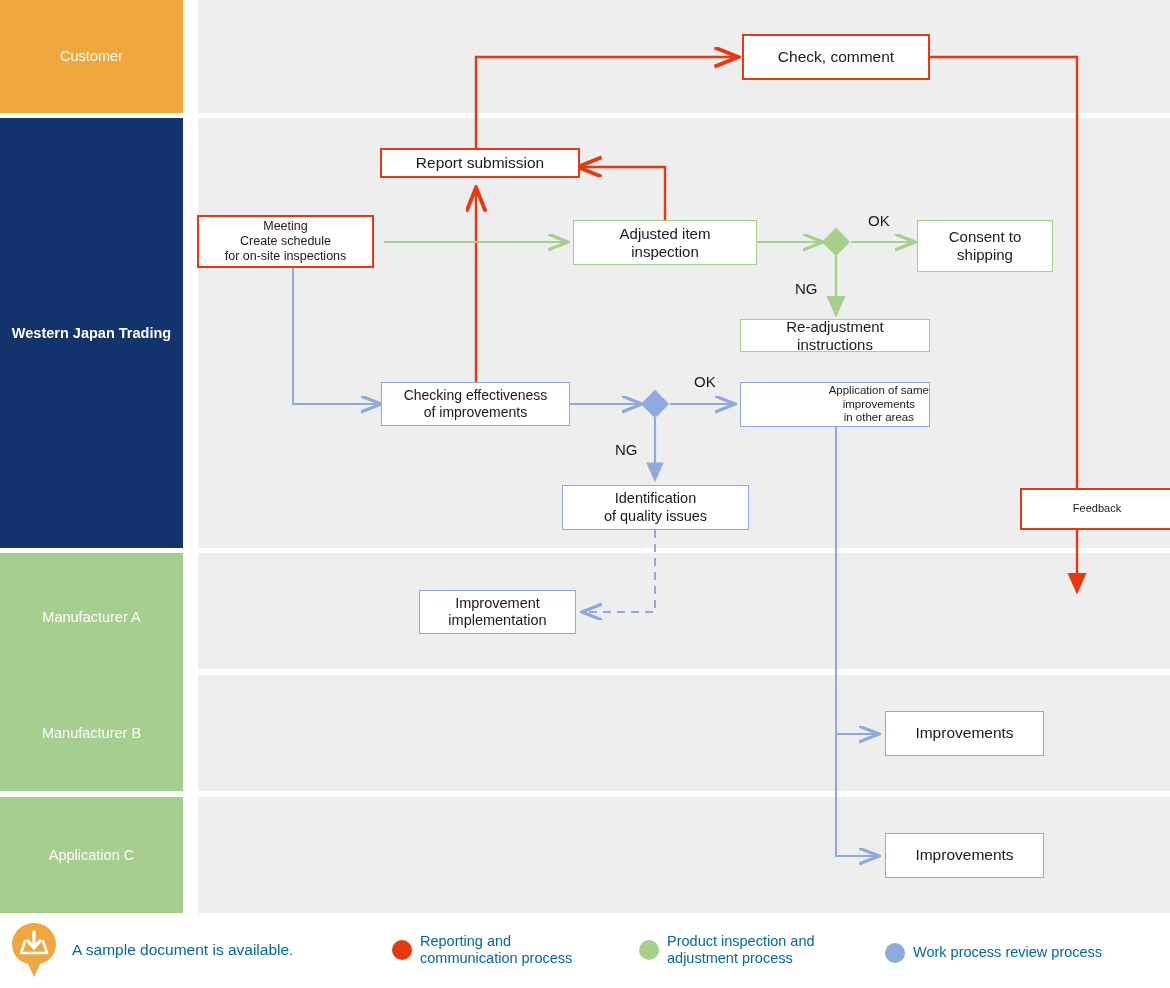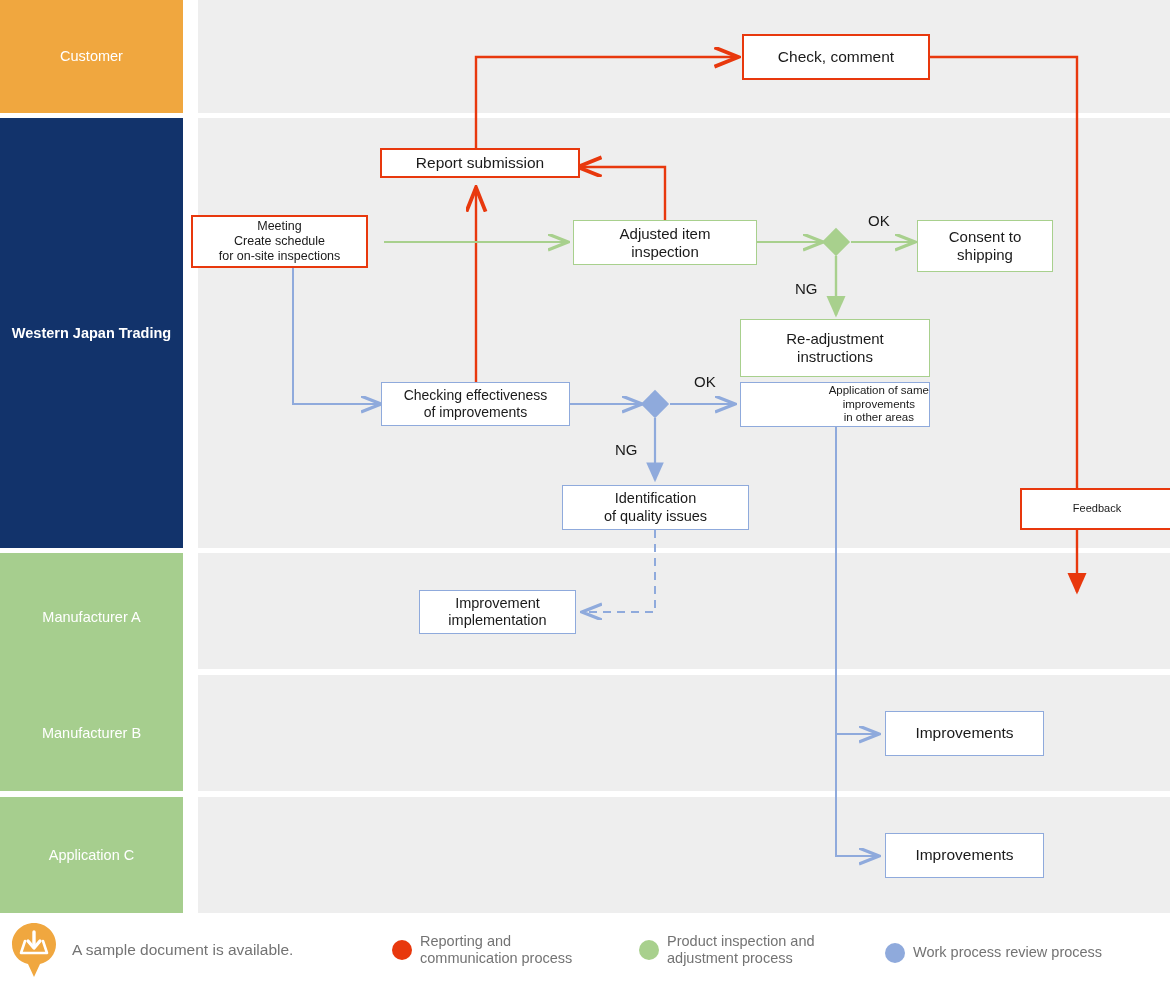--- a/index.html
+++ b/index.html
@@ -41,21 +41,21 @@
 
   .edge-label {
     position: absolute; font-size: 15px; color: #1a1a1a;
     white-space: nowrap;
   }
 
   
   #legend { position: absolute; left: 0; top: 915px; width: 1170px; height: 73px; background: #ffffff; }
   .lg-item { position: absolute; display: flex; align-items: center; }
   .lg-dot { width: 20px; height: 20px; border-radius: 50%; flex: 0 0 auto; }
-  .lg-txt { font-size: 14.5px; color: #737373; line-height: 1.2; margin-left: 8px; white-space: pre-line; }
+  .lg-txt { font-size: 14.5px; color: #0369a1; line-height: 1.2; margin-left: 8px; white-space: pre-line; }
   .pin { position: relative; width: 48px; height: 58px; flex: 0 0 auto; }
 </style>
 </head>
 <body>
 
 <div id="canvas">
 
   <div class="lane-label" style="top:0px;height:113px;background:#F0A73F;">
     <span>Customer</span>
   </div>
@@ -139,37 +139,37 @@
   </svg>
 
   <div class="node n-red" style="left:742px;top:34px;width:188px;height:46px;font-size:15.5px;">
     <span>Check, comment</span>
   </div>
 
   <div class="node n-red" style="left:380px;top:148px;width:200px;height:30px;font-size:15.5px;">
     <span>Report submission</span>
   </div>
 
-  <div class="node n-red" style="left:191px;top:215px;width:177px;height:53px;font-size:12.5px;">
+  <div class="node n-red" style="left:197px;top:215px;width:177px;height:53px;font-size:12.5px;">
     <span>Meeting
 Create schedule
 for on-site inspections</span>
   </div>
 
   <div class="node n-green" style="left:573px;top:220px;width:184px;height:45px;font-size:15px;">
     <span>Adjusted item
 inspection</span>
   </div>
 
   <div class="node n-green" style="left:917px;top:220px;width:136px;height:52px;font-size:15px;">
     <span>Consent to
 shipping</span>
   </div>
 
-  <div class="node n-green" style="left:740px;top:319px;width:190px;height:58px;font-size:15px;">
+  <div class="node n-green" style="left:740px;top:319px;width:190px;height:33px;font-size:15px;">
     <span>Re-adjustment
 instructions</span>
   </div>
 
   <div class="node n-blue" style="left:381px;top:382px;width:189px;height:44px;font-size:14px;">
     <span>Checking effectiveness
 of improvements</span>
   </div>
 
   <div class="node n-blue" style="left:740px;top:382px;width:190px;height:45px;font-size:11.5px;justify-content:flex-end;">

